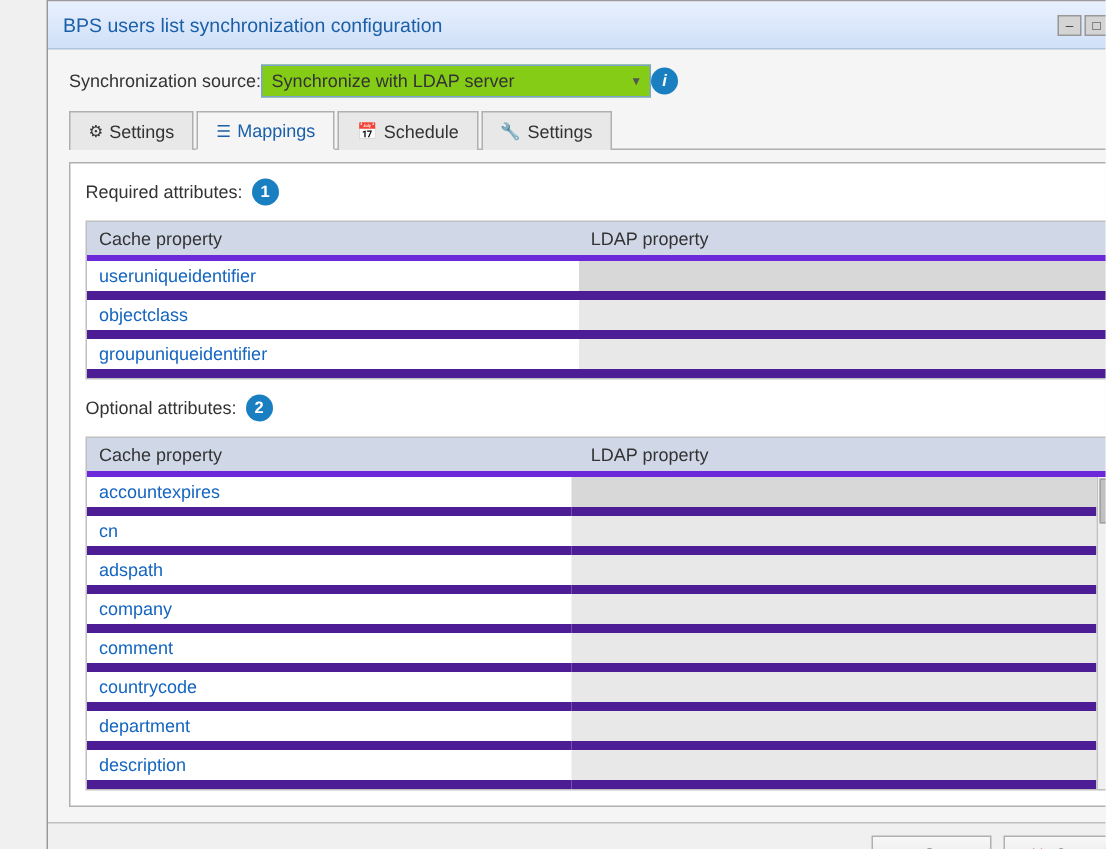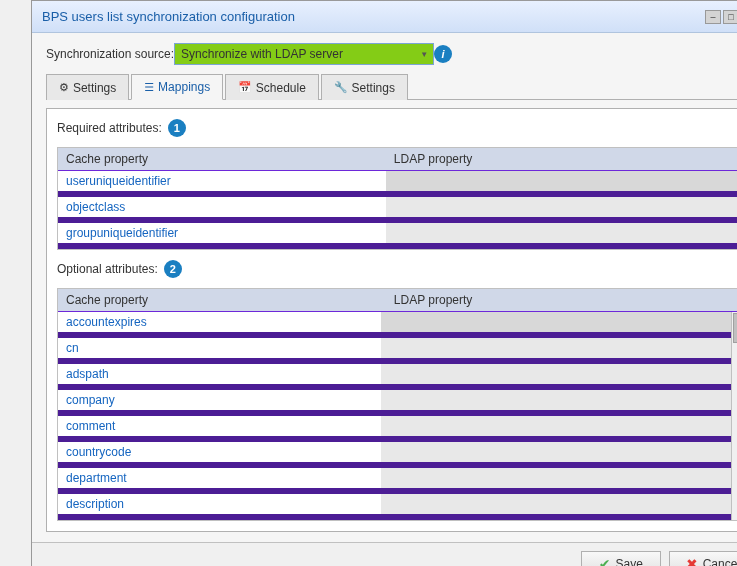--- a/index.html
+++ b/index.html
@@ -177,21 +177,21 @@
       width: 100%;
       border-collapse: collapse;
       font-size: 12px;
     }
     thead th {
       background: #d0d8e8;
       padding: 4px 8px;
       text-align: left;
       font-weight: normal;
       color: #333;
-      border-bottom: 1px solid #6d28d9;
+      border-bottom: 4px solid #6d28d9;
     }
     tbody td {
       padding: 3px 8px;
       border-bottom: 6px solid #4c1d95;
       color: #1565c0;
       vertical-align: top;
     }
     tbody td.ldap-col {
       background: #e8e8e8;
       color: #555;

